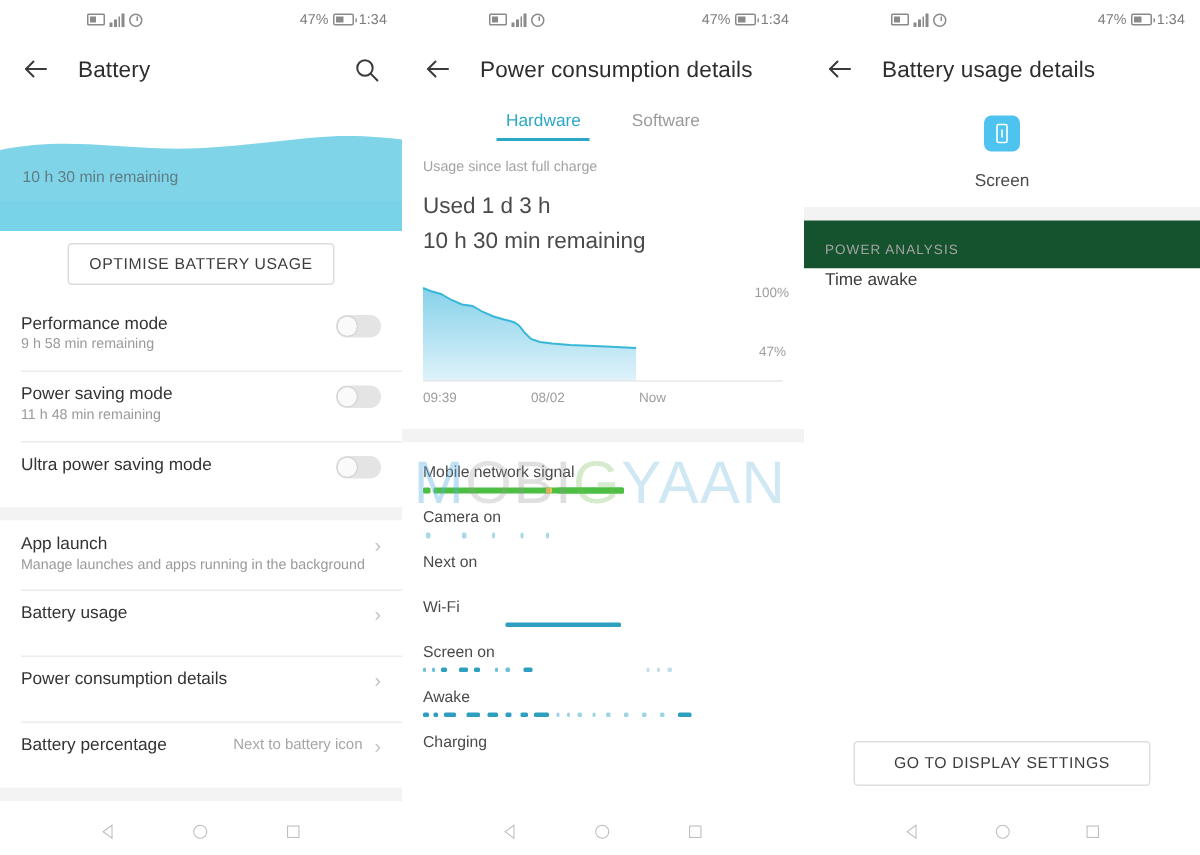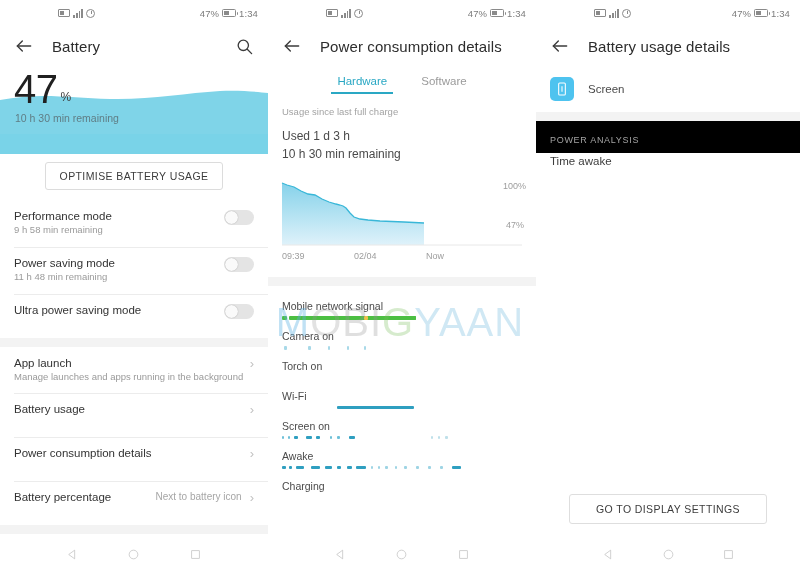--- a/index.html
+++ b/index.html
@@ -160,48 +160,48 @@
   .tab {
     font-size: 11.5px; padding: 5px 2px 7px;
     color:#9b9b9b; cursor:pointer; position:relative;
   }
   .tab.active { color:#2aa8c4; }
   .tab.active::after {
     content:""; position:absolute; left:-4px; right:-4px; bottom:0; height:2px; background:#2aa8c4;
   }
   .usage-block { padding: 12px 14px 6px; background:#fff; }
   .usage-cap { font-size: 9.5px; color:#a3a3a3; margin-bottom:10px;}
-  .usage-line { font-size: 12px; color:#4a4a4a; line-height:1.5; }
+  .usage-line { font-size: 15px; color:#4a4a4a; line-height:1.5; }
 
   .chartbox { position:relative; background:#fff; padding: 6px 0 2px; }
   .chart-svg { display:block; }
   .chart-label {
     position:absolute; font-size: 9px; color:#9d9d9d;
   }
 
   
   .hw-list { background:#fff; padding: 8px 0 0; }
   .hw-item { padding: 6px 14px 4px; }
   .hw-name { font-size: 10.5px; color:#4a4a4a; margin-bottom:4px;}
   .hw-track { height: 4px; position: relative; }
   .hw-seg { position:absolute; top:0; height:4px; border-radius:1px; }
 
   
   .app-head {
     display:flex; align-items:center; gap:14px;
-    padding: 11px 14px; background:#fff;
+    padding: 11px 14px; background:#fff;flex-direction:column;
   }
   .app-icon {
     width: 24px; height: 24px; border-radius:5px; background:#4ec3ef;
     display:flex; align-items:center; justify-content:center; flex:0 0 auto;
   }
   .app-name { font-size: 11.5px; color:#4a4a4a; }
   .section-cap {
     font-size: 9px; color:#a3a3a3; letter-spacing:0.7px;
-    padding: 14px 14px 8px; background:#000000;
+    padding: 14px 14px 8px; background:#14532d;
   }
   .pa-item { padding: 2px 14px 10px; background:#fff; }
   .pa-title { font-size: 11.5px; color:#3d3d3d; margin-bottom:3px;}
   .pa-sub { font-size: 9.5px; color:#a0a0a0; }
   .p3-fill { background:#fff; flex:1 1 auto;}
   .display-btn-wrap { display:flex; justify-content:center; padding: 0 0 14px; background:#fff;}
   .btn-wide {
     border:1px solid #dedede; background:#fff; border-radius:3px;
     padding: 8px 26px; font-size:10.5px; color:#3c3c3c; letter-spacing:0.4px; cursor:pointer;
     font-family:"Liberation Sans", sans-serif;
@@ -266,24 +266,20 @@
             <circle cx="10.5" cy="10.5" r="6.5"></circle>
             <line x1="15.5" y1="15.5" x2="21" y2="21"></line>
           </svg>
       </span>
     </div>
 
     <div class="hero">
       <svg class="hero-wave" viewBox="0 0 268 68" preserveAspectRatio="none">
         <path d="M0,34 C40,26 70,32 110,33 C150,34 185,27 220,25 C240,24 258,26 268,27 L268,68 L0,68 Z" fill="#7fd4e8"></path>
       </svg>
-      <div class="hero-text">
-        <span class="hero-num">47</span>
-        <span class="hero-pct">%</span>
-      </div>
       <div class="hero-sub">10 h 30 min remaining</div>
     </div>
     <div class="hero-bottom"></div>
 
     <div class="optimise-wrap">
       <button class="btn-outline">OPTIMISE BATTERY USAGE</button>
     </div>
 
     <div class="list">
       <div class="row">
@@ -410,21 +406,21 @@
             <stop offset="100%" stop-color="#dff2fa"></stop>
           </linearGradient>
         </defs>
         <path d="M14,8 L19,10 L26,12 L33,16 L40,19 L47,20 L54,24 L61,27 L68,29 L72,30 L75,31 L78,33 L82,38 L86,42 L92,44 L100,45 L112,46 L124,46.5 L136,47 L146,47.5 L156,48 L156,70 L14,70 Z" fill="url(#areaGrad)"></path>
         <path d="M14,8 L19,10 L26,12 L33,16 L40,19 L47,20 L54,24 L61,27 L68,29 L72,30 L75,31 L78,33 L82,38 L86,42 L92,44 L100,45 L112,46 L124,46.5 L136,47 L146,47.5 L156,48" fill="none" stroke="#39b7d8" stroke-width="1.3"></path>
         <line x1="14" y1="70" x2="254" y2="70" stroke="#e8e8e8" stroke-width="1"></line>
       </svg>
       <span class="chart-label" style="right:10px; top:12px;">100%</span>
       <span class="chart-label" style="right:12px; top:51px;">47%</span>
       <span class="chart-label" style="left:14px; top:82px;">09:39</span>
-      <span class="chart-label" style="left:86px; top:82px;">02/04</span>
+      <span class="chart-label" style="left:86px; top:82px;">08/02</span>
       <span class="chart-label" style="left:158px; top:82px;">Now</span>
       <div style="height:18px"></div>
     </div>
 
     <div class="spacer-band"></div>
 
     <div class="hw-list">
       <div class="hw-item">
         <div class="hw-name">Mobile network signal</div>
         <div class="hw-track">
@@ -440,21 +436,21 @@
         <div class="hw-track">
           <span class="hw-seg" style="left:1%;width:1%;background:#a8d9e8;"></span>
           <span class="hw-seg" style="left:11%;width:1%;background:#a8d9e8;"></span>
           <span class="hw-seg" style="left:19%;width:1%;background:#a8d9e8;"></span>
           <span class="hw-seg" style="left:27%;width:1%;background:#a8d9e8;"></span>
           <span class="hw-seg" style="left:34%;width:1%;background:#a8d9e8;"></span>
         </div>
       </div>
 
       <div class="hw-item">
-        <div class="hw-name">Torch on</div>
+        <div class="hw-name">Next on</div>
         <div class="hw-track"></div>
       </div>
 
       <div class="hw-item">
         <div class="hw-name">Wi-Fi</div>
         <div class="hw-track">
           <span class="hw-seg" style="left:23%;width:32%;background:#2f9fc0;height:3px;"></span>
         </div>
       </div>
 

